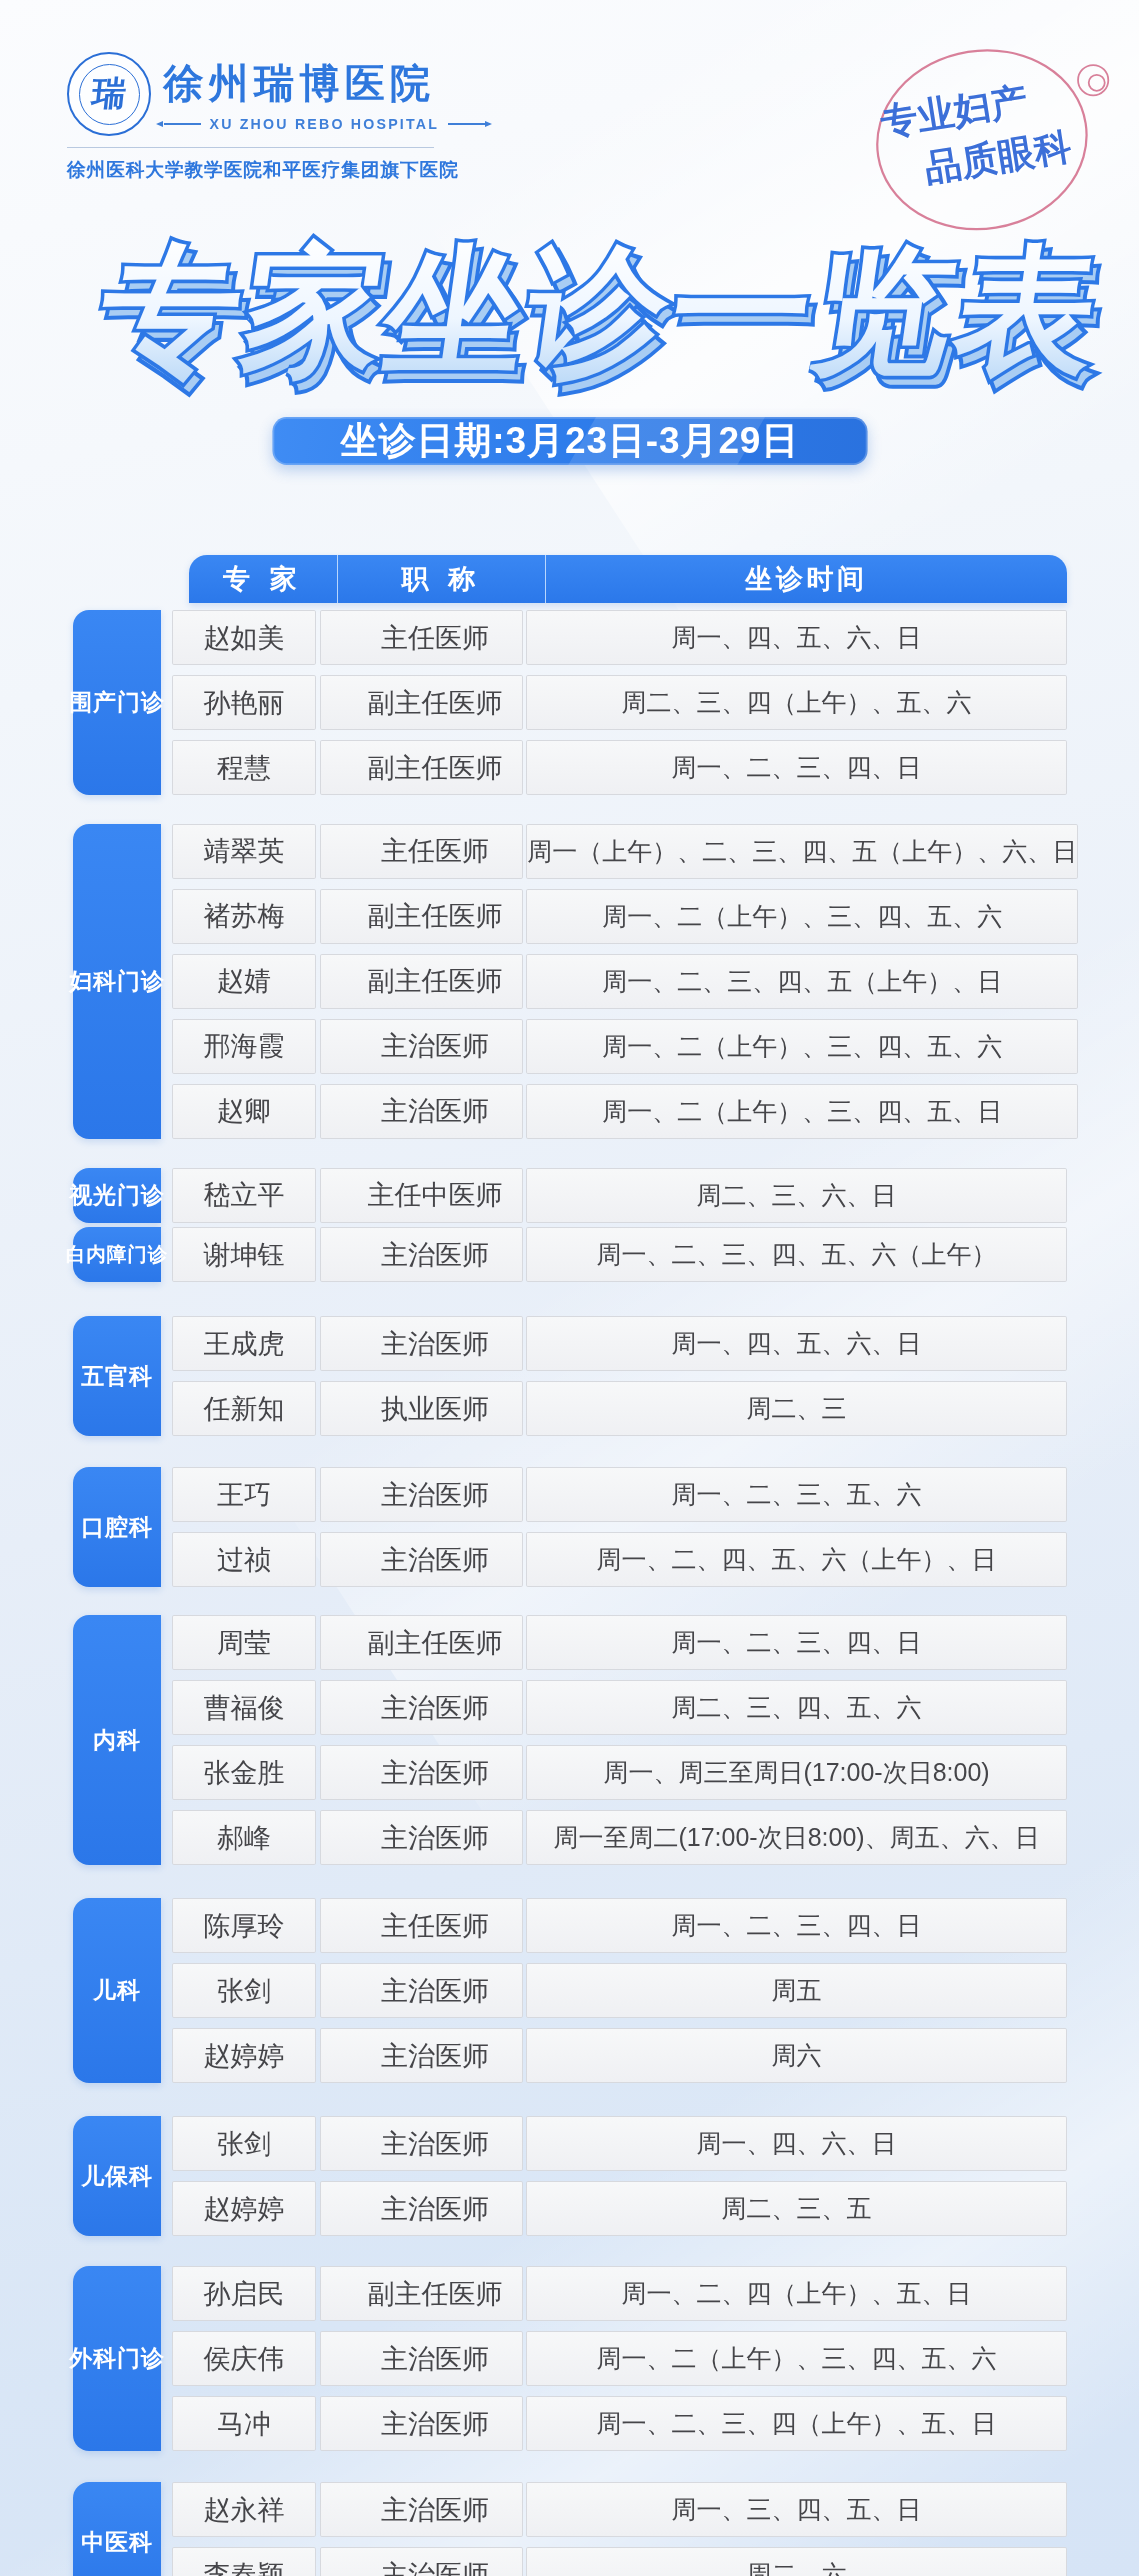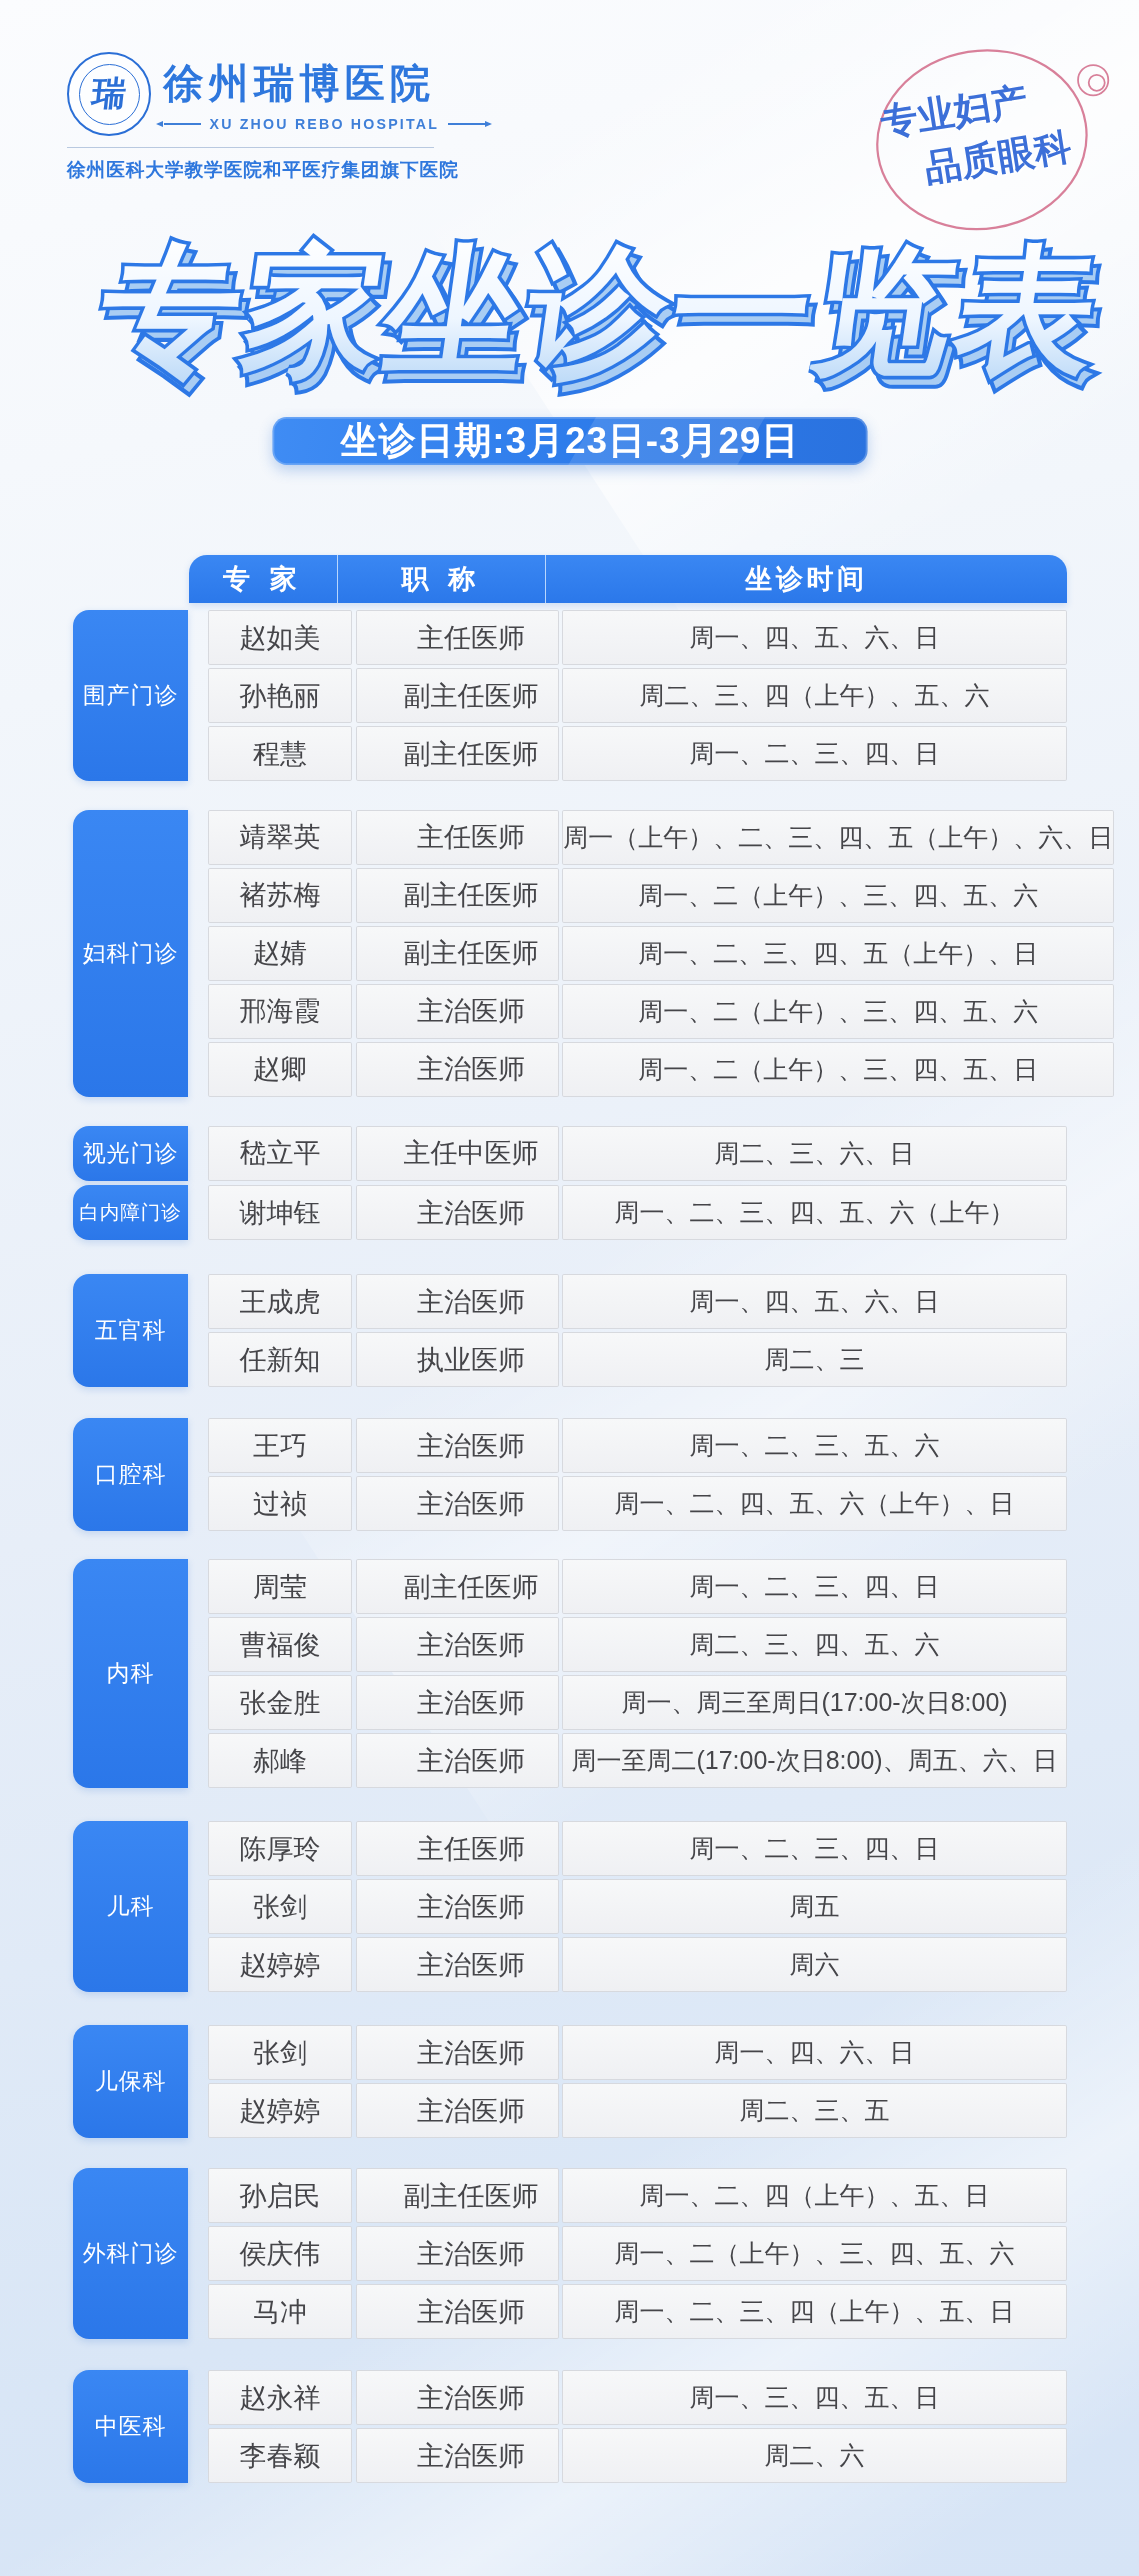--- a/index.html
+++ b/index.html
@@ -84,28 +84,28 @@
   .section:nth-child(4)  { margin-top:29px; }
   .section:nth-child(5)  { margin-top:4.5px; }
   .section:nth-child(6)  { margin-top:34px; }
   .section:nth-child(7)  { margin-top:31px; }
   .section:nth-child(8)  { margin-top:28px; }
   .section:nth-child(9)  { margin-top:33px; }
   .section:nth-child(10) { margin-top:33px; }
   .section:nth-child(11) { margin-top:30px; }
   .section:nth-child(12) { margin-top:31px; }
 
-  .dept-tab { width:115px; margin-right:20px; flex:none;
+  .dept-tab { width:88px; margin-right:11px; flex:none;
     background: linear-gradient(180deg, #3a87f3, #2b77e9);
     border-radius:16px 0 0 16px;
     display:flex; align-items:center; justify-content:center;
-    color:#fff; font-weight:400; font-size:23px; letter-spacing:0.9px; white-space:nowrap;
+    color:#fff; font-weight:700; font-size:23px; letter-spacing:0.9px; white-space:nowrap;
     box-shadow: 0 2.7px 7.1px rgba(47,111,210,.18); }
   .section:nth-child(5) .dept-tab { font-size:19.6px; }
-  .rows { flex:1; display:flex; flex-direction:column; gap:3px; }
+  .rows { flex:1; display:flex; flex-direction:column; gap:10px; }
   .row { display:flex; gap:3.6px; height:55px; }
   .cell { background: linear-gradient(180deg, #f7f8f9, #eff0f3);
     border:0.9px solid #d7d9de; border-radius:1.8px;
     display:flex; align-items:center; justify-content:center;
     color:#454549; font-weight:500; font-size:27px; white-space:nowrap; }
   .c-name  { width:144px; flex:none; }
   .c-title { width:203px; flex:none;padding-left:28px; }
   .c-time  { flex:1; font-size:25px; }
 </style>
 </head>

